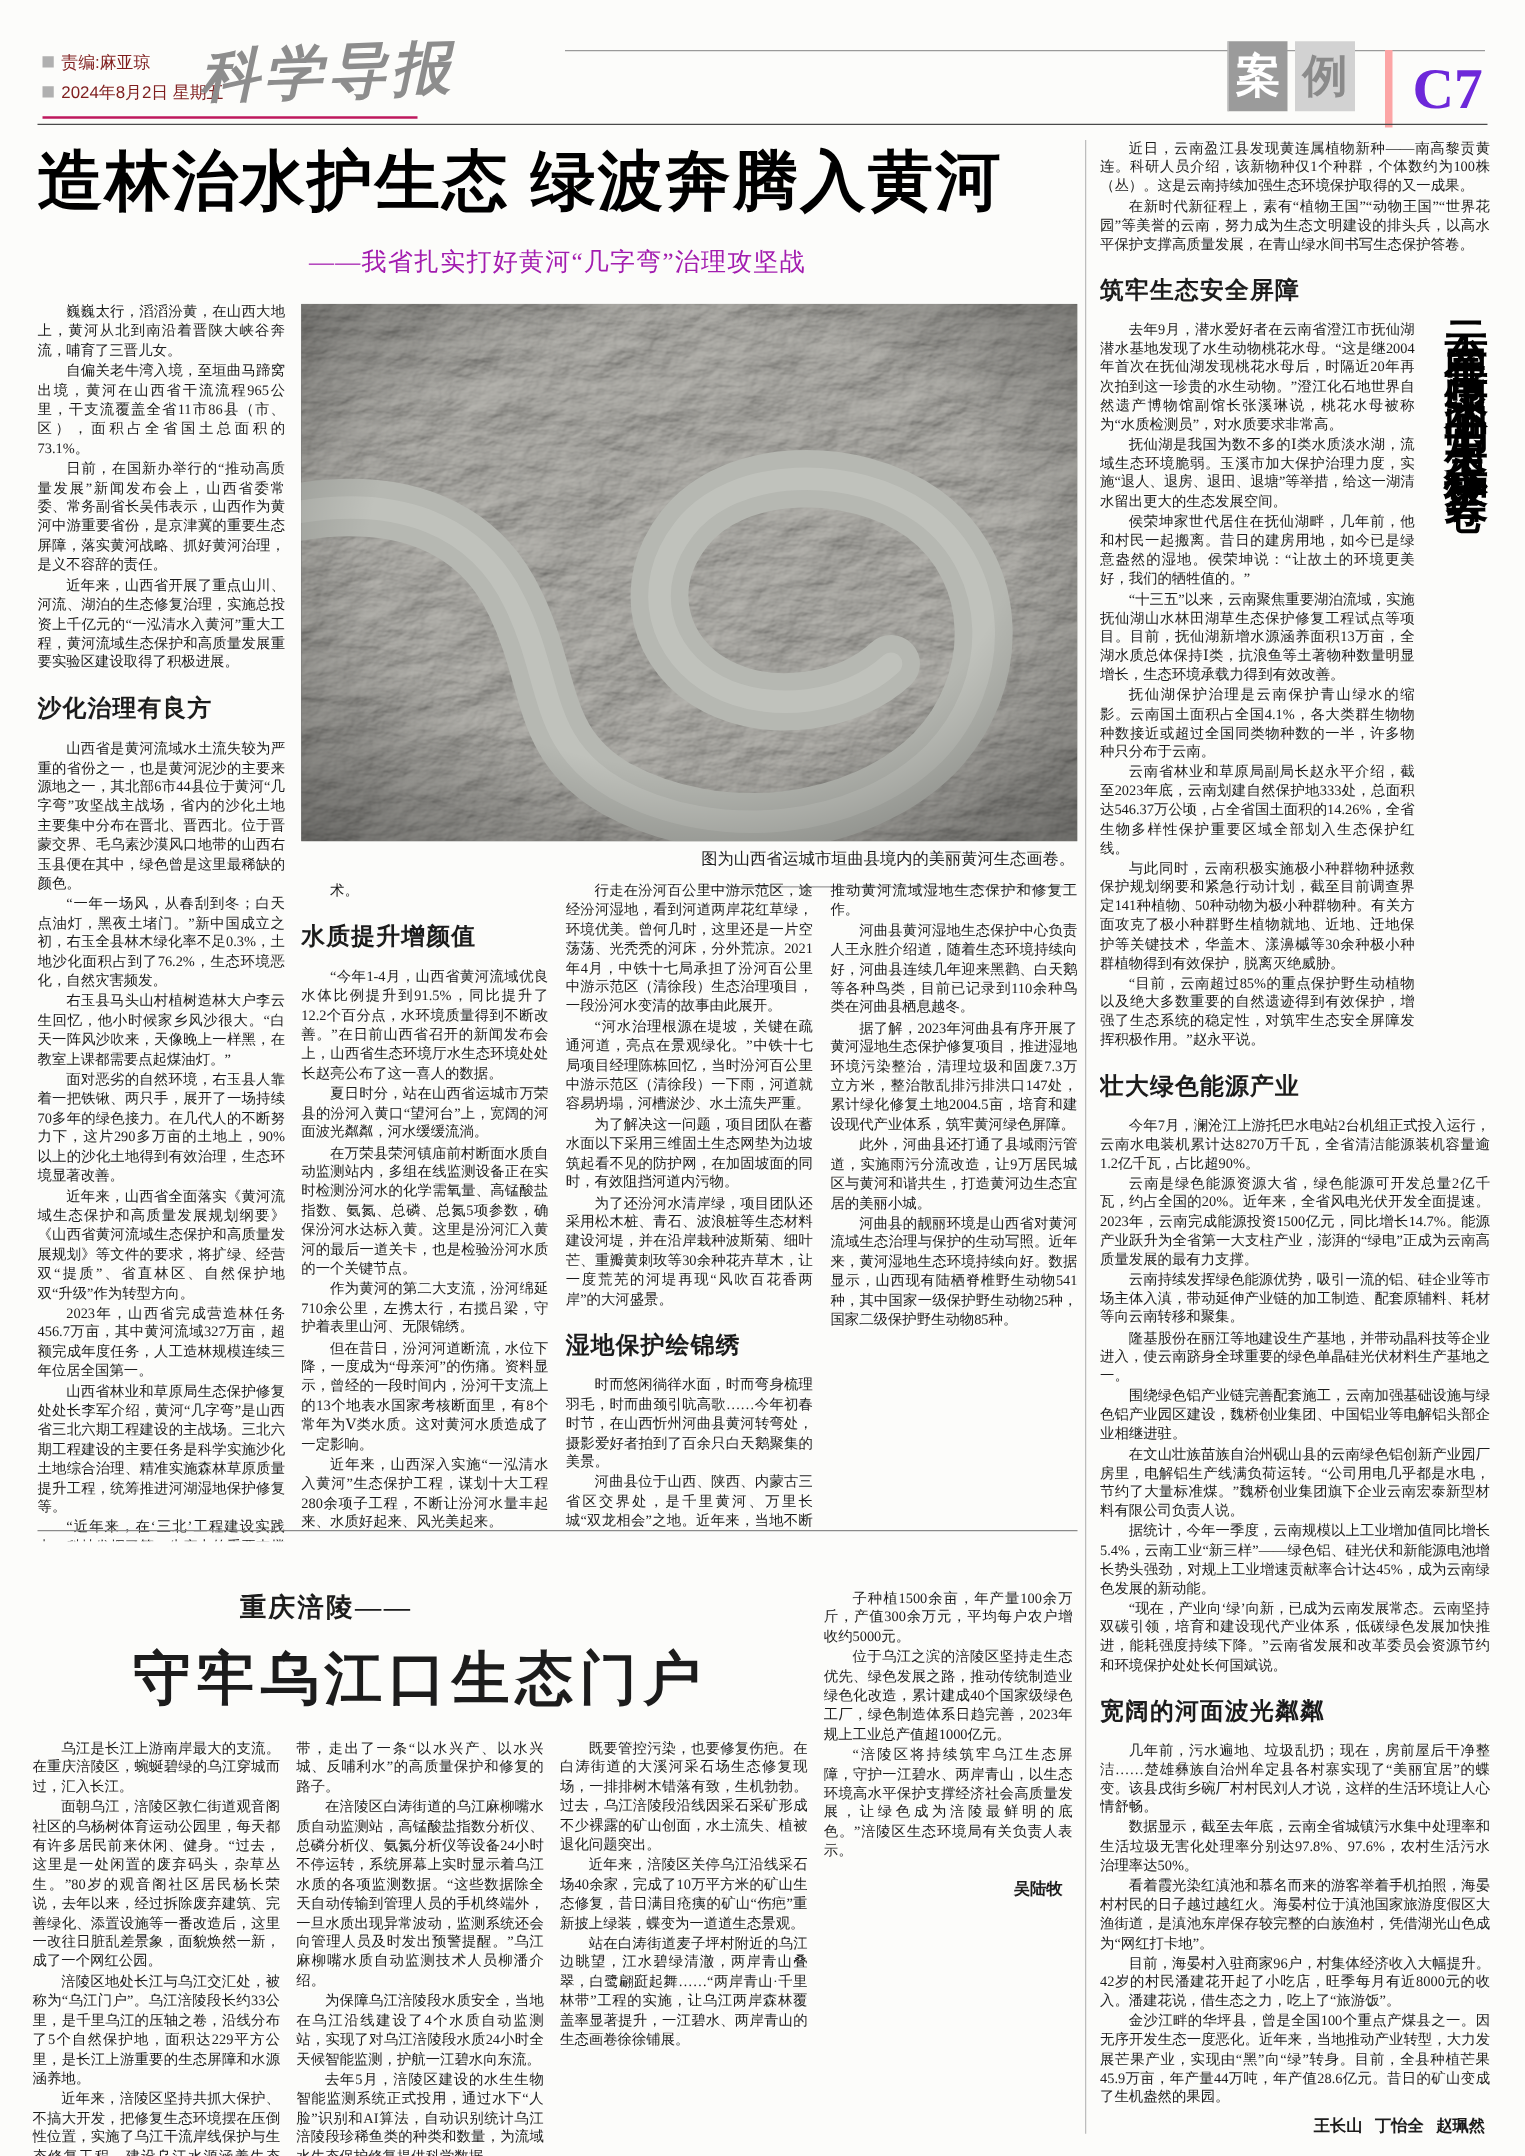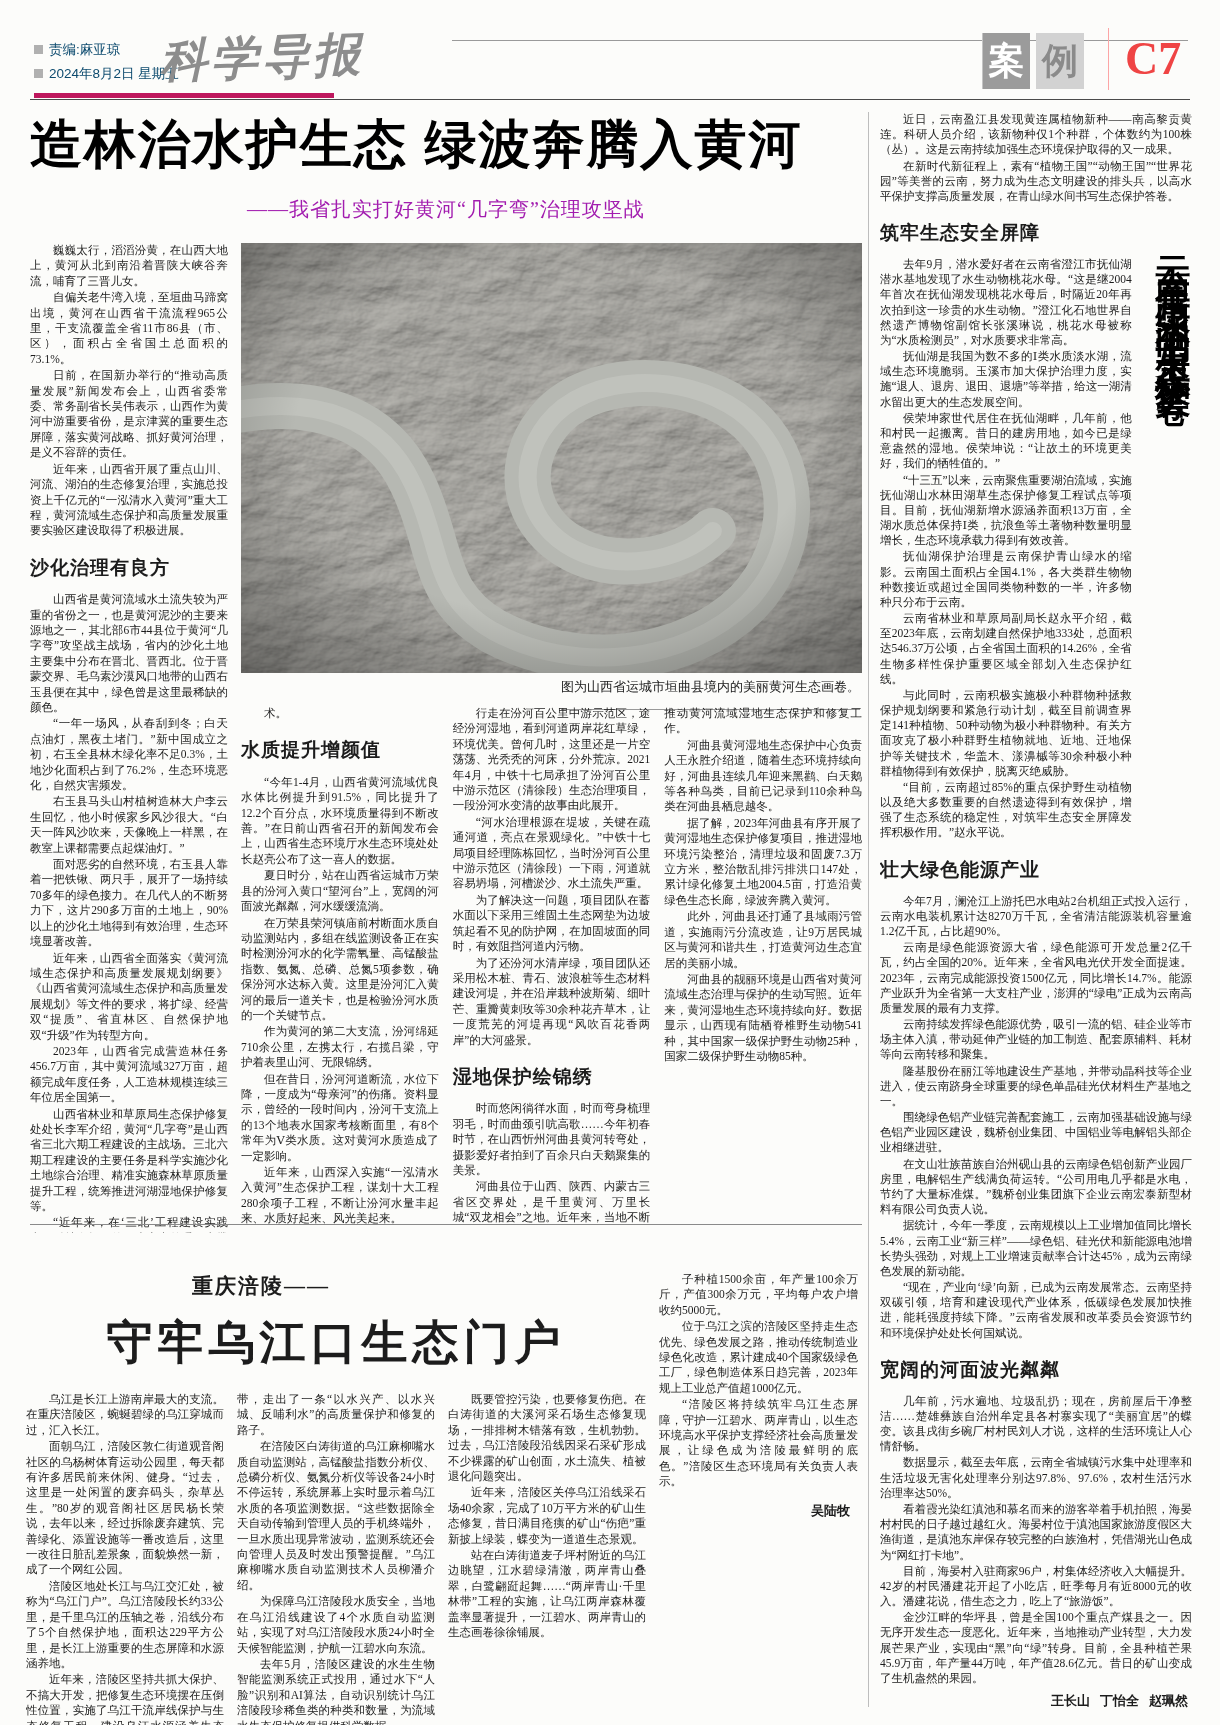--- a/index.html
+++ b/index.html
@@ -5,32 +5,32 @@
   * { margin:0; padding:0; box-sizing:border-box; }
   html,body { background:#e8e8e6; }
   .page { position:relative; width:1220px; height:1725px; background:#fcfcfa;
           font-family:"Liberation Serif","DejaVu Serif",serif; color:#1c1c1c;
           margin:0 auto; overflow:hidden; }
 
   
   .hdr-topline { position:absolute; left:452px; right:32px; top:40px; border-top:1px solid #9a9a9a; }
   .hdr-botline { position:absolute; left:30px; right:30px; top:99px; border-top:1px solid #4a4a4a; }
   .ed-block { position:absolute; left:34px; top:38px; width:300px; font-family:"Liberation Sans","DejaVu Sans",sans-serif;
-              font-size:13.5px; color:#0c4a6e; line-height:1.8; border-bottom:5px solid #be185d; padding-bottom:6px; }
+              font-size:13.5px; color:#7f1d1d; line-height:1.8; border-bottom:2px solid #be185d; padding-bottom:6px; }
   .ed-block .sq { display:inline-block; width:9px; height:9px; background:#b0b0b0; margin-right:6px; }
   .masthead { position:absolute; left:160px; top:26px; width:230px; font-size:47px; font-weight:700;
               font-style:italic; color:#8d8d8d; letter-spacing:4px; transform:rotate(-2deg);
               font-family:"DejaVu Serif","Liberation Serif",serif; white-space:nowrap; }
   .tagbox { position:absolute; top:33px; width:48px; height:56px; text-align:center; line-height:56px;
             font-size:36px; font-weight:700; font-family:"Liberation Sans","DejaVu Sans",sans-serif; }
   .tag-an { left:982px; background:#9b9b9b; color:#fff; border-left:1px solid #c4c4c4; }
   .tag-li { left:1036px; background:#d2d2d2; color:#8a8a8a; }
-  .pageno { position:absolute; left:1108px; top:28px; font-size:46px; font-weight:900;
-            font-family:"Liberation Serif","DejaVu Serif",serif; color:#ef4444;
-            border-left:1px solid #fca5a5; padding-left:16px; line-height:62px; }
+  .pageno { position:absolute; left:1108px; top:40px; font-size:46px; font-weight:900;
+            font-family:"Liberation Serif","DejaVu Serif",serif; color:#6d28d9;
+            border-left:6px solid #fca5a5; padding-left:16px; line-height:62px; }
 
   
   .vrule { position:absolute; left:868px; top:112px; bottom:18px; border-left:1px solid #bdbdbd; }
 
   
   .main-art { position:absolute; left:30px; top:110px; width:832px; height:1108px; }
   .m-head { text-align:left; font-family:"Liberation Sans","DejaVu Sans",sans-serif;
             font-size:52px; font-weight:900; letter-spacing:2px; color:#000; white-space:nowrap; }
   .m-sub  { text-align:center; font-size:20px; margin-top:16px; color:#a21caf; letter-spacing:1px; }
   .m-body { display:flex; gap:13px; margin-top:20px; height:990px; overflow:hidden; }
@@ -140,21 +140,21 @@
             <p class="b-p">但在昔日，汾河河道断流，水位下降，一度成为“母亲河”的伤痛。资料显示，曾经的一段时间内，汾河干支流上的13个地表水国家考核断面里，有8个常年为Ⅴ类水质。这对黄河水质造成了一定影响。</p>
             <p class="b-p">近年来，山西深入实施“一泓清水入黄河”生态保护工程，谋划十大工程280余项子工程，不断让汾河水量丰起来、水质好起来、风光美起来。</p>
             <p class="b-p">行走在汾河百公里中游示范区，途经汾河湿地，看到河道两岸花红草绿，环境优美。曾何几时，这里还是一片空荡荡、光秃秃的河床，分外荒凉。2021年4月，中铁十七局承担了汾河百公里中游示范区（清徐段）生态治理项目，一段汾河水变清的故事由此展开。</p>
             <p class="b-p">“河水治理根源在堤坡，关键在疏通河道，亮点在景观绿化。”中铁十七局项目经理陈栋回忆，当时汾河百公里中游示范区（清徐段）一下雨，河道就容易坍塌，河槽淤沙、水土流失严重。</p>
             <p class="b-p">为了解决这一问题，项目团队在蓄水面以下采用三维固土生态网垫为边坡筑起看不见的防护网，在加固坡面的同时，有效阻挡河道内污物。</p>
             <p class="b-p">为了还汾河水清岸绿，项目团队还采用松木桩、青石、波浪桩等生态材料建设河堤，并在沿岸栽种波斯菊、细叶芒、重瓣黄刺玫等30余种花卉草木，让一度荒芜的河堤再现“风吹百花香两岸”的大河盛景。</p>
             <h3 class="b-h">湿地保护绘锦绣</h3>
             <p class="b-p">时而悠闲徜徉水面，时而弯身梳理羽毛，时而曲颈引吭高歌……今年初春时节，在山西忻州河曲县黄河转弯处，摄影爱好者拍到了百余只白天鹅聚集的美景。</p>
             <p class="b-p">河曲县位于山西、陕西、内蒙古三省区交界处，是千里黄河、万里长城“双龙相会”之地。近年来，当地不断推动黄河流域湿地生态保护和修复工作。</p>
             <p class="b-p">河曲县黄河湿地生态保护中心负责人王永胜介绍道，随着生态环境持续向好，河曲县连续几年迎来黑鹳、白天鹅等各种鸟类，目前已记录到110余种鸟类在河曲县栖息越冬。</p>
-            <p class="b-p">据了解，2023年河曲县有序开展了黄河湿地生态保护修复项目，推进湿地环境污染整治，清理垃圾和固废7.3万立方米，整治散乱排污排洪口147处，累计绿化修复土地2004.5亩，打造沿黄绿色生态长廊，绿波奔腾入黄河。</p>
+            <p class="b-p">据了解，2023年河曲县有序开展了黄河湿地生态保护修复项目，推进湿地环境污染整治，清理垃圾和固废7.3万立方米，整治散乱排污排洪口147处，累计绿化修复土地2004.5亩，培育和建设现代产业体系，筑牢黄河绿色屏障。</p>
             <p class="b-p">此外，河曲县还打通了县域雨污管道，实施雨污分流改造，让9万居民城区与黄河和谐共生，打造黄河边生态宜居的美丽小城。</p>
             <p class="b-p">河曲县的靓丽环境是山西省对黄河流域生态治理与保护的生动写照。近年来，黄河湿地生态环境持续向好。数据显示，山西现有陆栖脊椎野生动物541种，其中国家一级保护野生动物25种，国家二级保护野生动物85种。</p>
           </div>
       </div>
     </div>
   </section>
 
   <aside class="right-art">
     <div class="rbody bodytext">
       <div>

